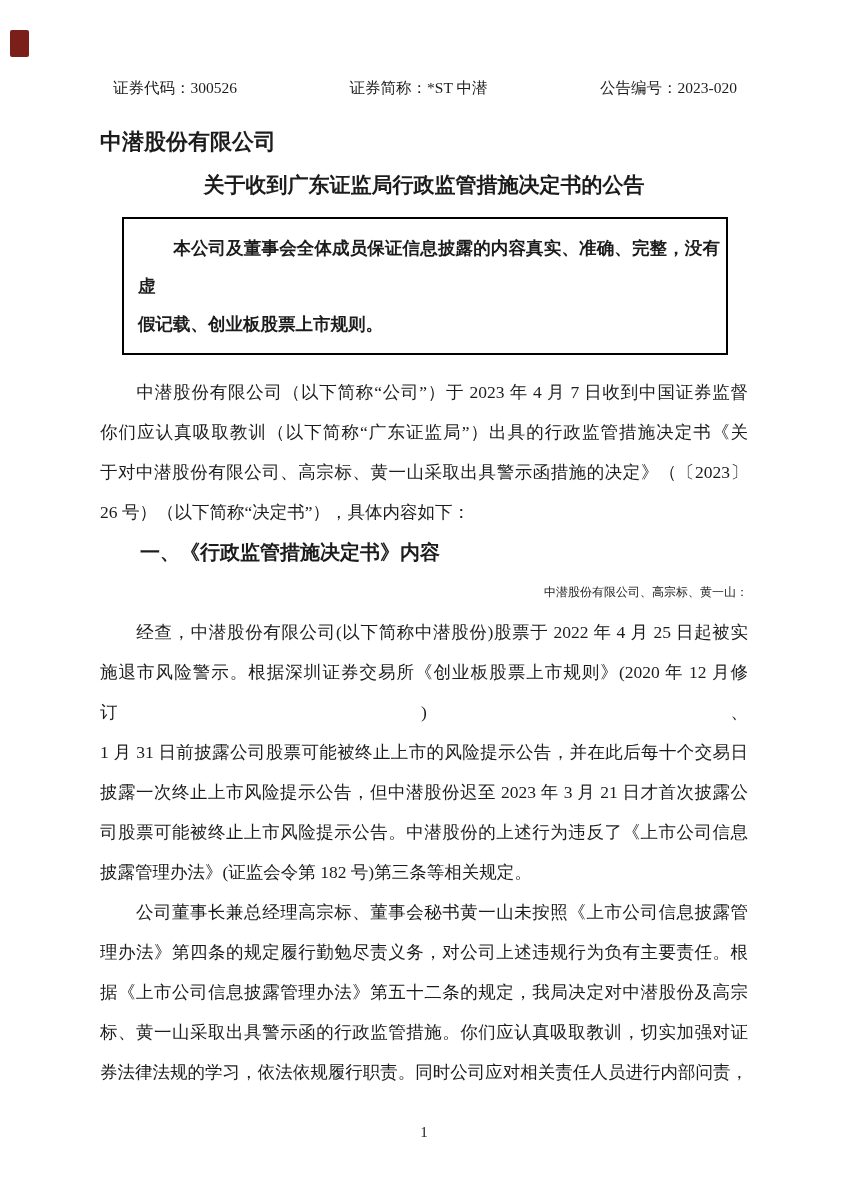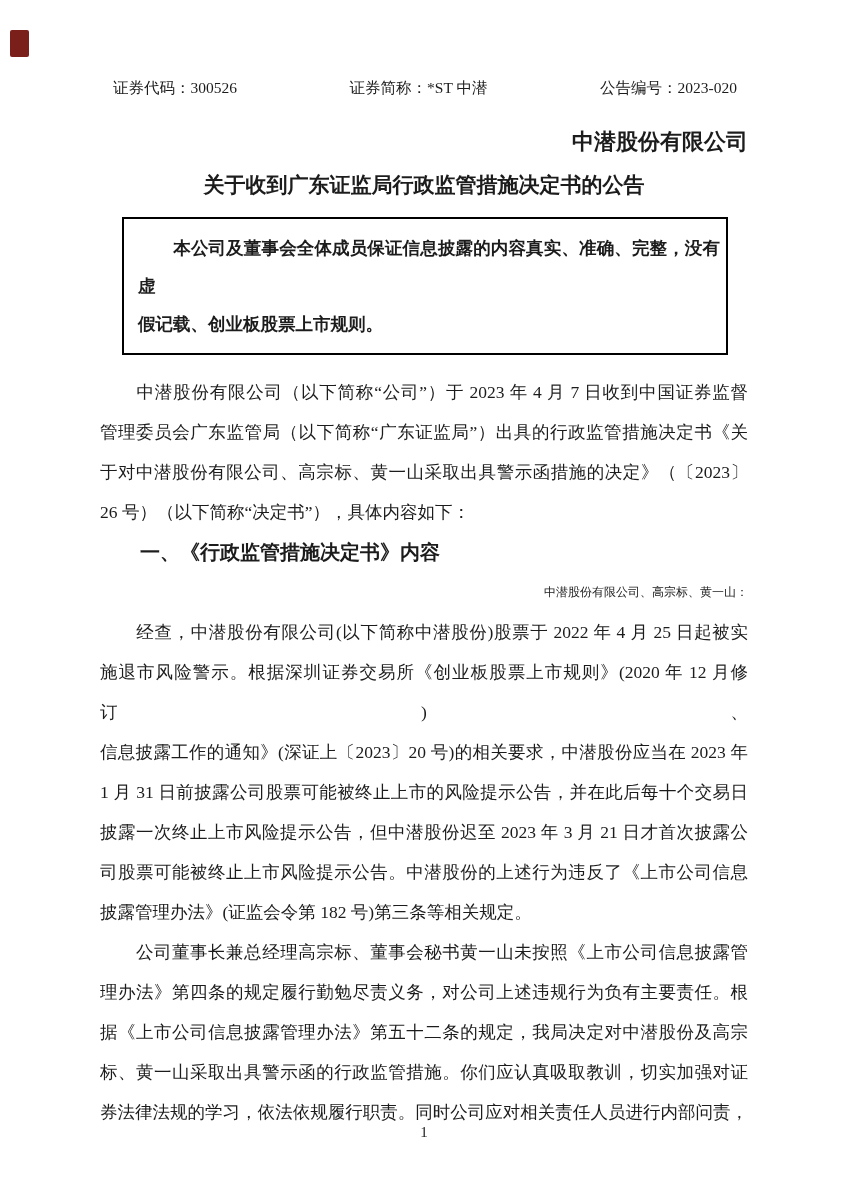--- a/index.html
+++ b/index.html
@@ -19,21 +19,21 @@
   }
   .content { padding: 0 100px; }
   .header {
     padding: 62px 11px 0 13px;
     display: flex; justify-content: space-between;
     font-size: 15.5px; line-height: 20px;
     white-space: nowrap;
     margin-top: 16px;
   }
   .title1 {
-    margin: 30px 0 0 0; text-align: right;
+    margin: 30px 0 0 0; text-align: left;
     font-size: 22px; font-weight: bold; line-height: 28px;
   }
   .title2 {
     margin: 15px 0 0 0; text-align: center;
     font-size: 21px; font-weight: bold; line-height: 28px;
   }
   .statement-box {
     margin: 18px 20px 0 22px;
     border: 2px solid #000;
     padding: 10px 6px 10px 14px;
@@ -66,33 +66,32 @@
     <div class="title1">中潜股份有限公司</div>
     <div class="title2">关于收到广东证监局行政监管措施决定书的公告</div>
 
     <div class="statement-box">
         <div class="line">　　本公司及董事会全体成员保证信息披露的内容真实、准确、完整，没有虚</div>
         <div class="line end">假记载、创业板股票上市规则。</div>
       </div>
 
     <div class="body-text">
         <div class="line">　　中潜股份有限公司（以下简称“公司”）于 2023 年 4 月 7 日收到中国证券监督</div>
-        <div class="line">管理委员会广东监管局（以下简称“广东证监局”）出具的行政监管措施决定书《关</div>
+        <div class="line">你们应认真吸取教训（以下简称“广东证监局”）出具的行政监管措施决定书《关</div>
         <div class="line">于对中潜股份有限公司、高宗标、黄一山采取出具警示函措施的决定》（〔2023〕</div>
         <div class="line end">26 号）（以下简称“决定书”），具体内容如下：</div>
       </div>
 
     <div class="heading">一、《行政监管措施决定书》内容</div>
 
     <div class="salutation">中潜股份有限公司、高宗标、黄一山：</div>
 
     <div class="body-text" style="margin-top:0">
         <div class="line">　　经查，中潜股份有限公司(以下简称中潜股份)股票于 2022 年 4 月 25 日起被实</div>
         <div class="line">施退市风险警示。根据深圳证券交易所《创业板股票上市规则》(2020 年 12 月修订)、</div>
-        <div class="line">信息披露工作的通知》(深证上〔2023〕20 号)的相关要求，中潜股份应当在 2023 年</div>
         <div class="line">1 月 31 日前披露公司股票可能被终止上市的风险提示公告，并在此后每十个交易日</div>
         <div class="line">披露一次终止上市风险提示公告，但中潜股份迟至 2023 年 3 月 21 日才首次披露公</div>
         <div class="line">司股票可能被终止上市风险提示公告。中潜股份的上述行为违反了《上市公司信息</div>
         <div class="line end">披露管理办法》(证监会令第 182 号)第三条等相关规定。</div>
       </div>
 
     <div class="body-text" style="margin-top:0">
         <div class="line">　　公司董事长兼总经理高宗标、董事会秘书黄一山未按照《上市公司信息披露管</div>
         <div class="line">理办法》第四条的规定履行勤勉尽责义务，对公司上述违规行为负有主要责任。根</div>
         <div class="line">据《上市公司信息披露管理办法》第五十二条的规定，我局决定对中潜股份及高宗</div>

